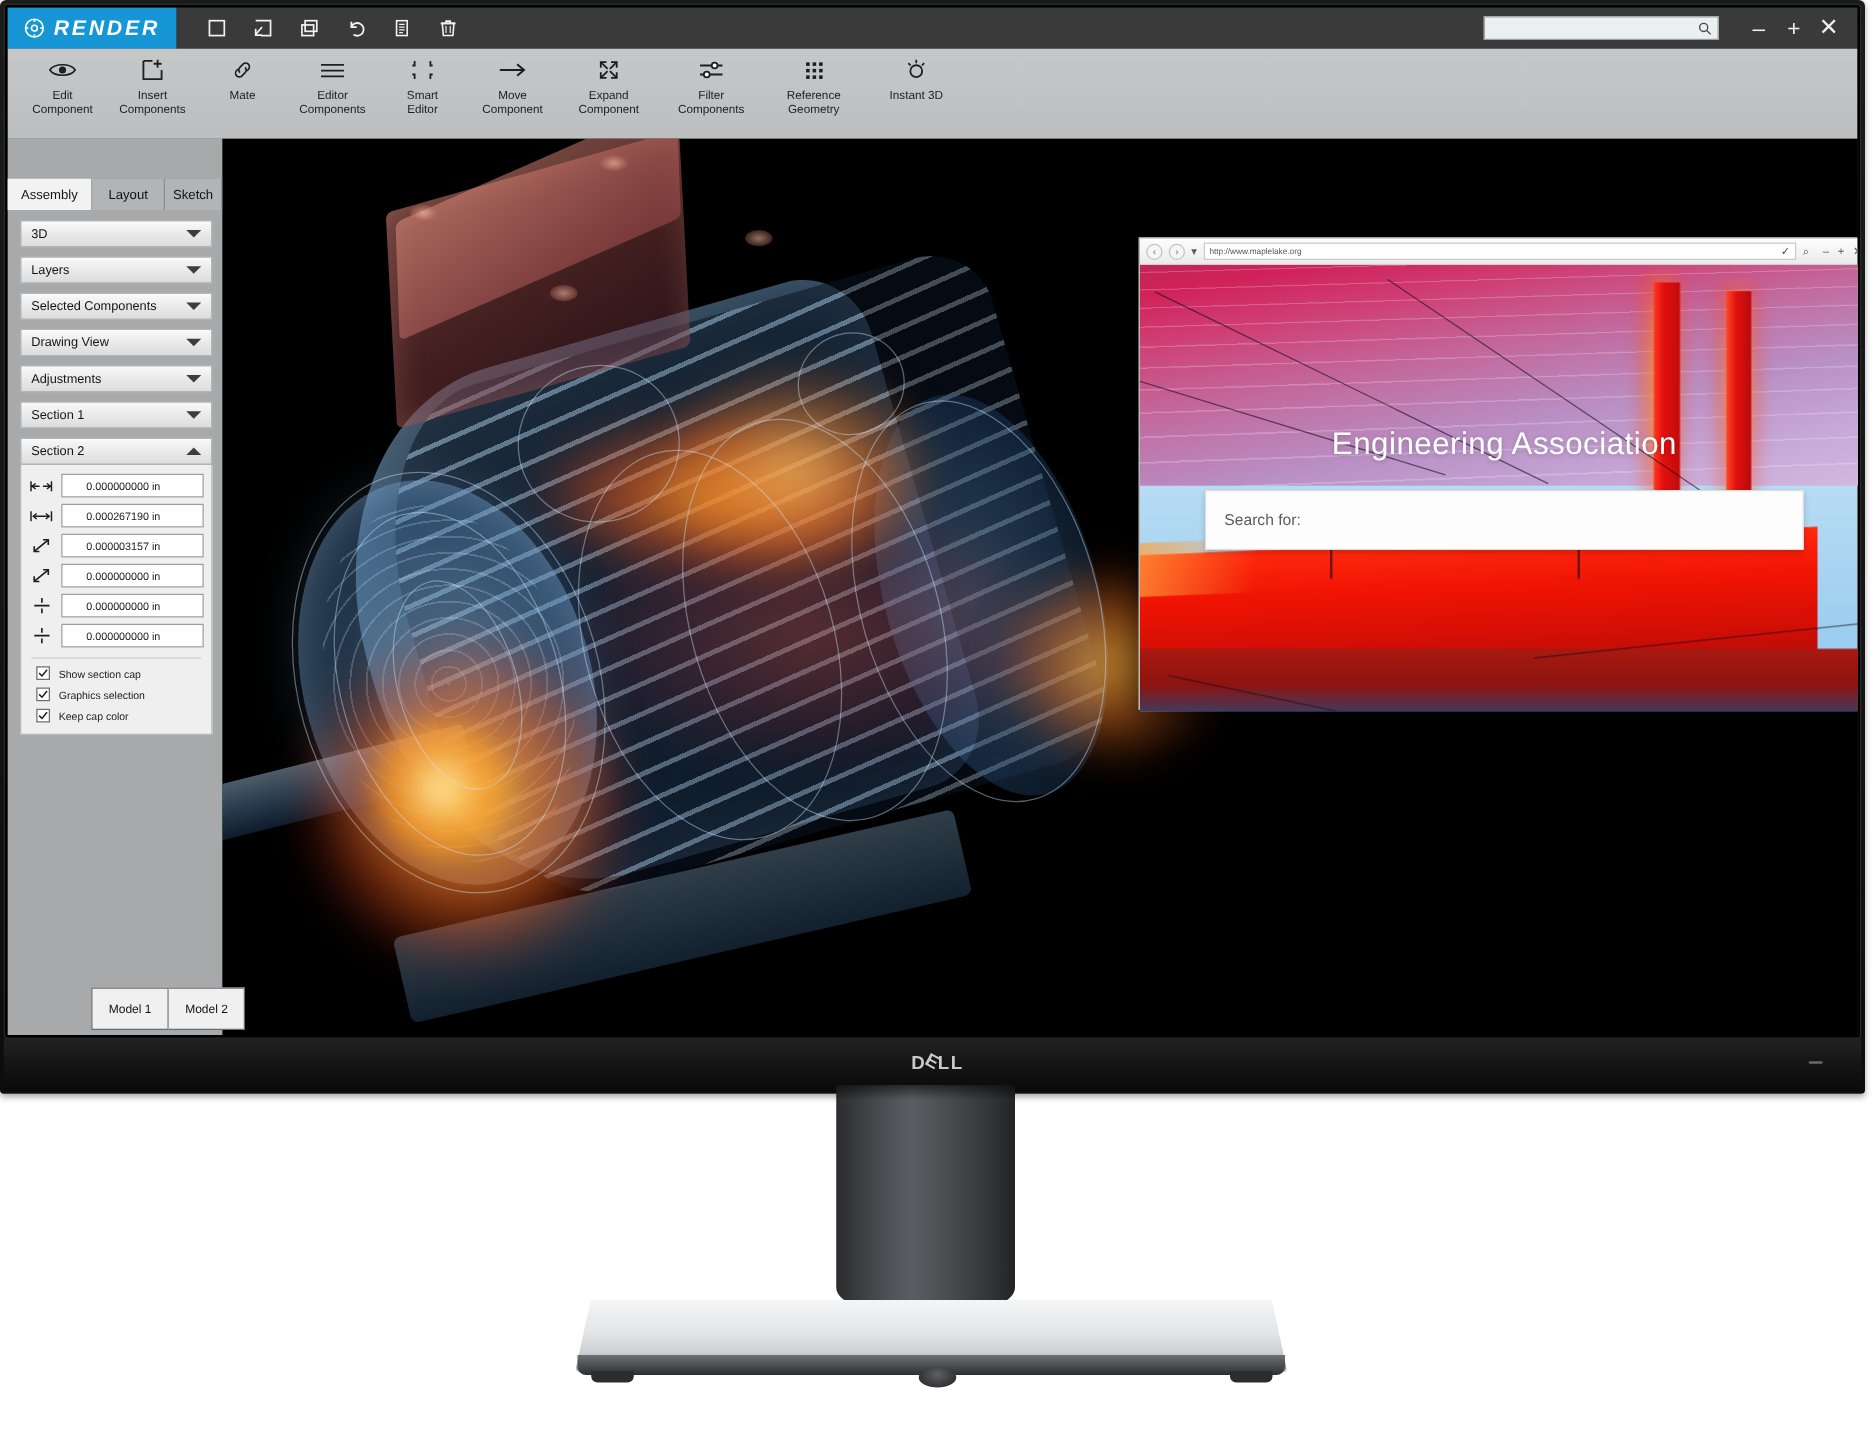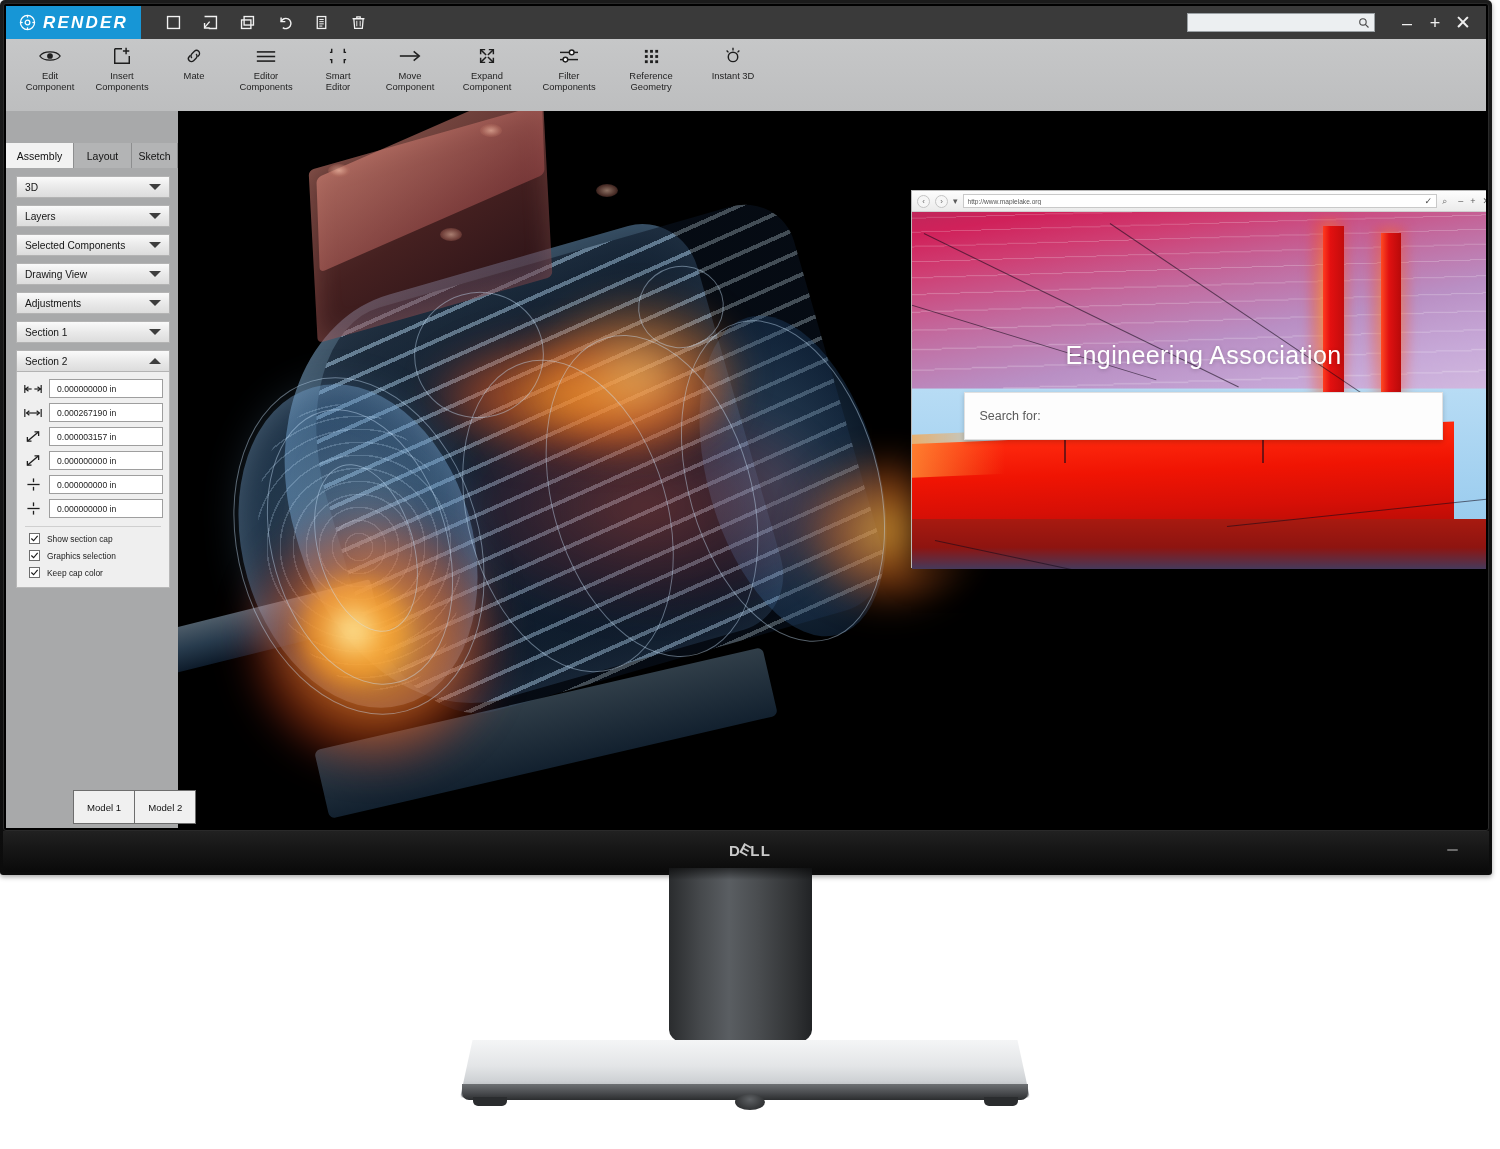--- a/index.html
+++ b/index.html
@@ -157,21 +157,21 @@
   .caret.up { border-bottom:6px solid #3d3d3d; }
 
   #section-body {
     margin:0 8px 0 10px; background:#efefef; border:1px solid #b8b8b8;
     border-top:none; padding:7px 6px 9px 6px;
   }
   .field-row { display:flex; align-items:center; gap:6px; margin-bottom:5px; }
   .field-ico { width:20px; height:18px; flex:0 0 auto; display:flex; align-items:center; justify-content:center; }
   .field-input {
     flex:1; height:19px; background:#fff; border:1px solid #9e9e9e;
-    font-size:8.6px; color:#1a1a1a; display:flex; align-items:center; padding-left:7px;
+    font-size:8.6px; color:#1a1a1a; display:flex; align-items:center; padding-left:19px;
     font-family:"Liberation Sans", sans-serif;
   }
   .chk-row { display:flex; align-items:center; gap:7px; margin:6px 0 0 6px; }
   .chk-box {
     width:11px;height:11px;background:#fff;border:1px solid #6d6d6d;
     display:flex;align-items:center;justify-content:center; flex:0 0 auto;
   }
   .chk-box svg { display:block; }
   .chk-label { font-size:8.4px; color:#1b1b1b; }
 

